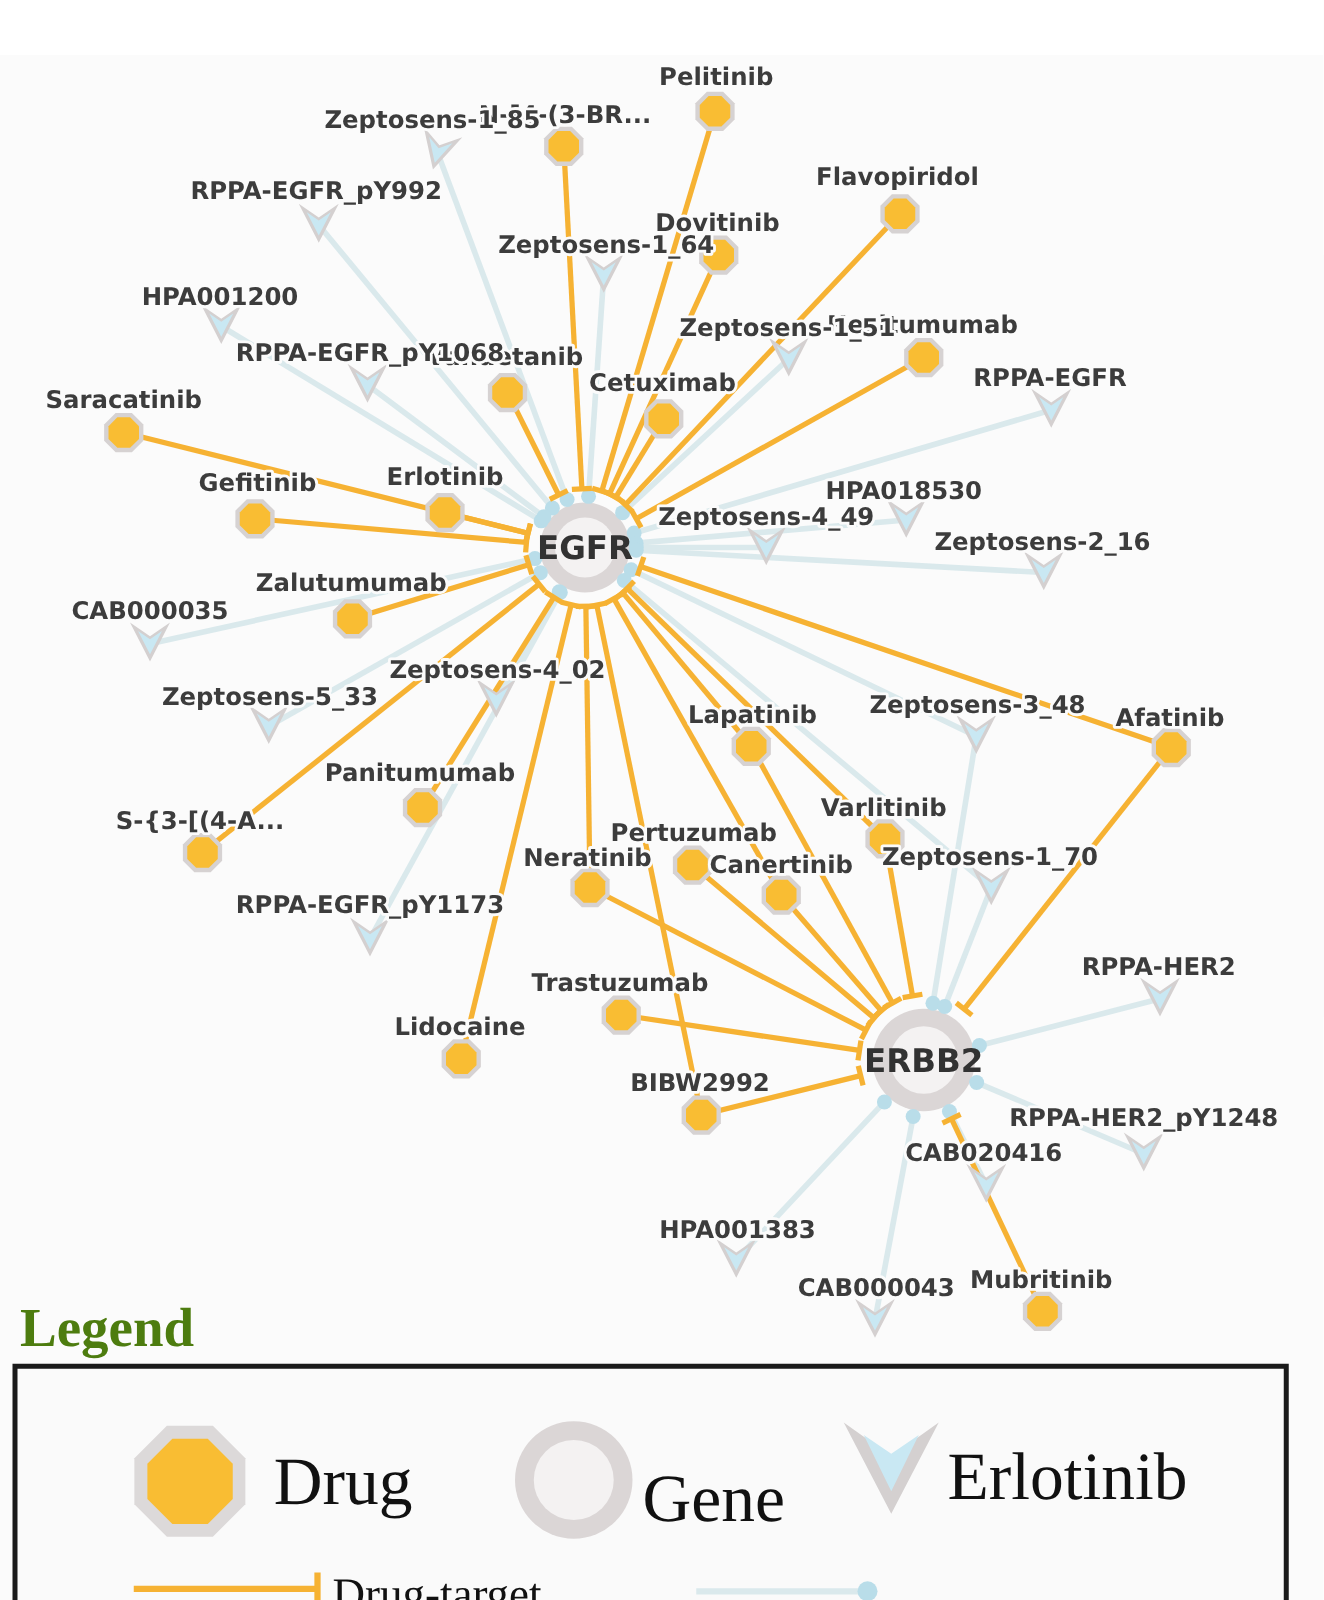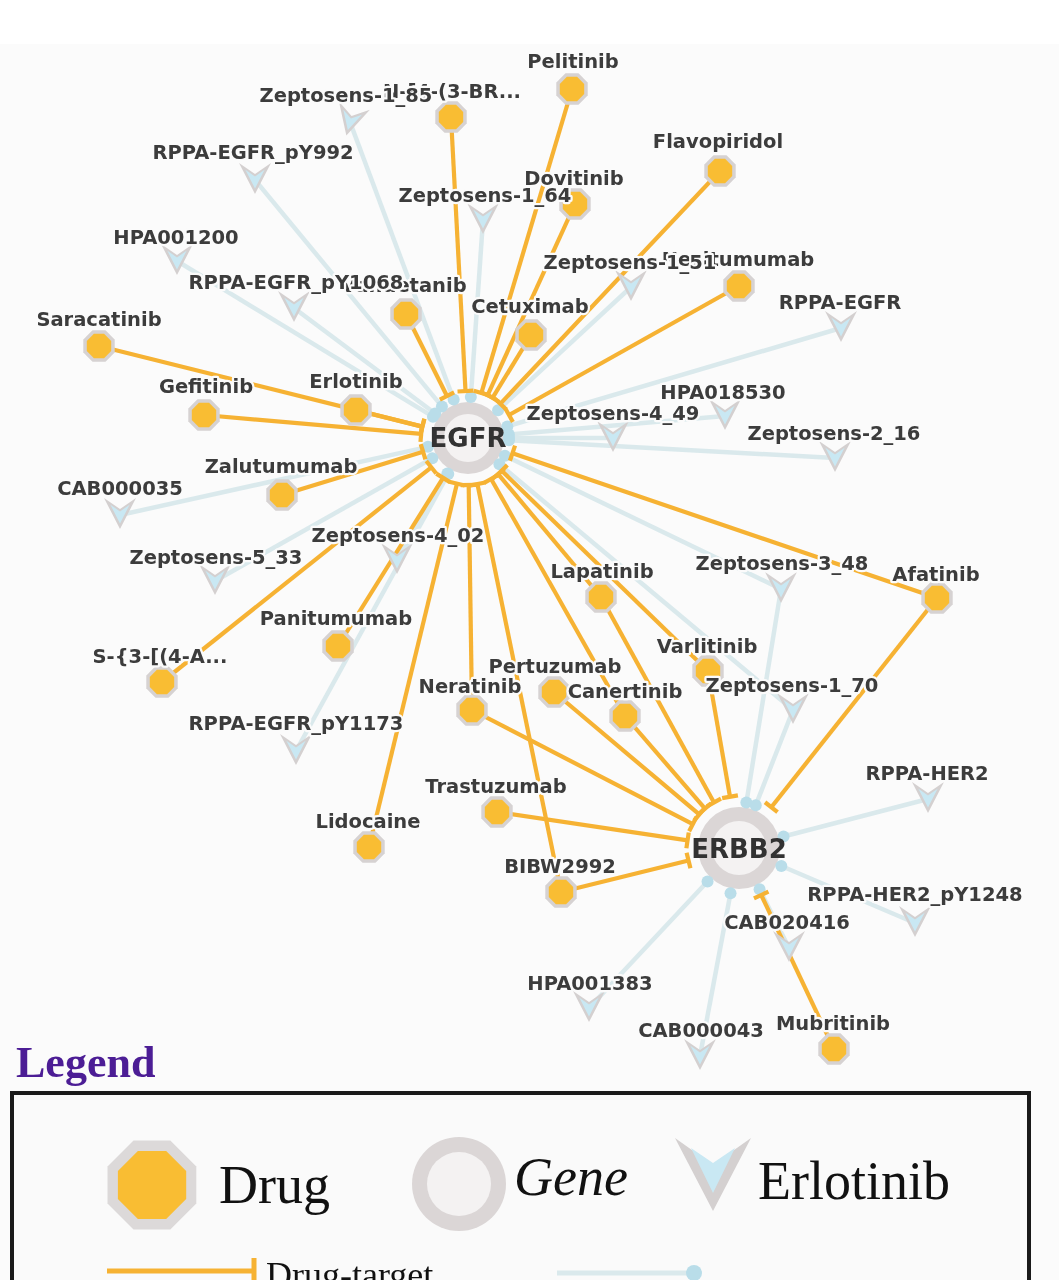--- a/index.html
+++ b/index.html
@@ -14,35 +14,35 @@
     font:bold 19.5px "DejaVu Sans", sans-serif;
     fill:#3C3C3C; stroke:#FBFBFB; stroke-width:4.5px;
     paint-order:stroke; stroke-linejoin:round;
   }
   .glabel{
     font:bold 26px "DejaVu Sans", sans-serif;
     fill:#323232; text-anchor:middle;
   }
   .legend-title{
     position:absolute; left:16px; top:993px;
-    font:bold 44px "Liberation Serif", serif; color:#4c1d95;
+    font:bold 44px "Liberation Serif", serif; color:#4d7c0f;
   }
   .legend-box{
     position:absolute; left:10px; top:1047px; width:996px; height:215px;
     border:4px solid #1A1A1A; background:#FAFAFA;padding-left:17px;
   }
   .lg{position:absolute;left:0;top:0;}
   .lt{
     position:absolute; transform:translateY(-50%);
     font-family:"Liberation Serif", serif; color:#111; white-space:nowrap;
   }
   .lt.big{font-size:54px;}
   .lt.small{font-size:36px;}
   .lt.drug{left:205px; top:90px;}
-  .lt.gene{left:500px; top:82px;font-style:italic;}
+  .lt.gene{left:500px; top:104px;}
   .lt.ab{left:744px; top:86px;}
   .lt.dt{left:252px; top:180px;}
   .lt.at{left:700px; top:182px;}
 </style>
 </head>
 <body>
 
 <div class="stage">
   <svg id="graph" width="1059" height="1280">
       <line x1="453.65723445298465" y1="355.59056006053527" x2="350" y2="78" stroke="#DAE9EC" stroke-width="4.5"></line>

